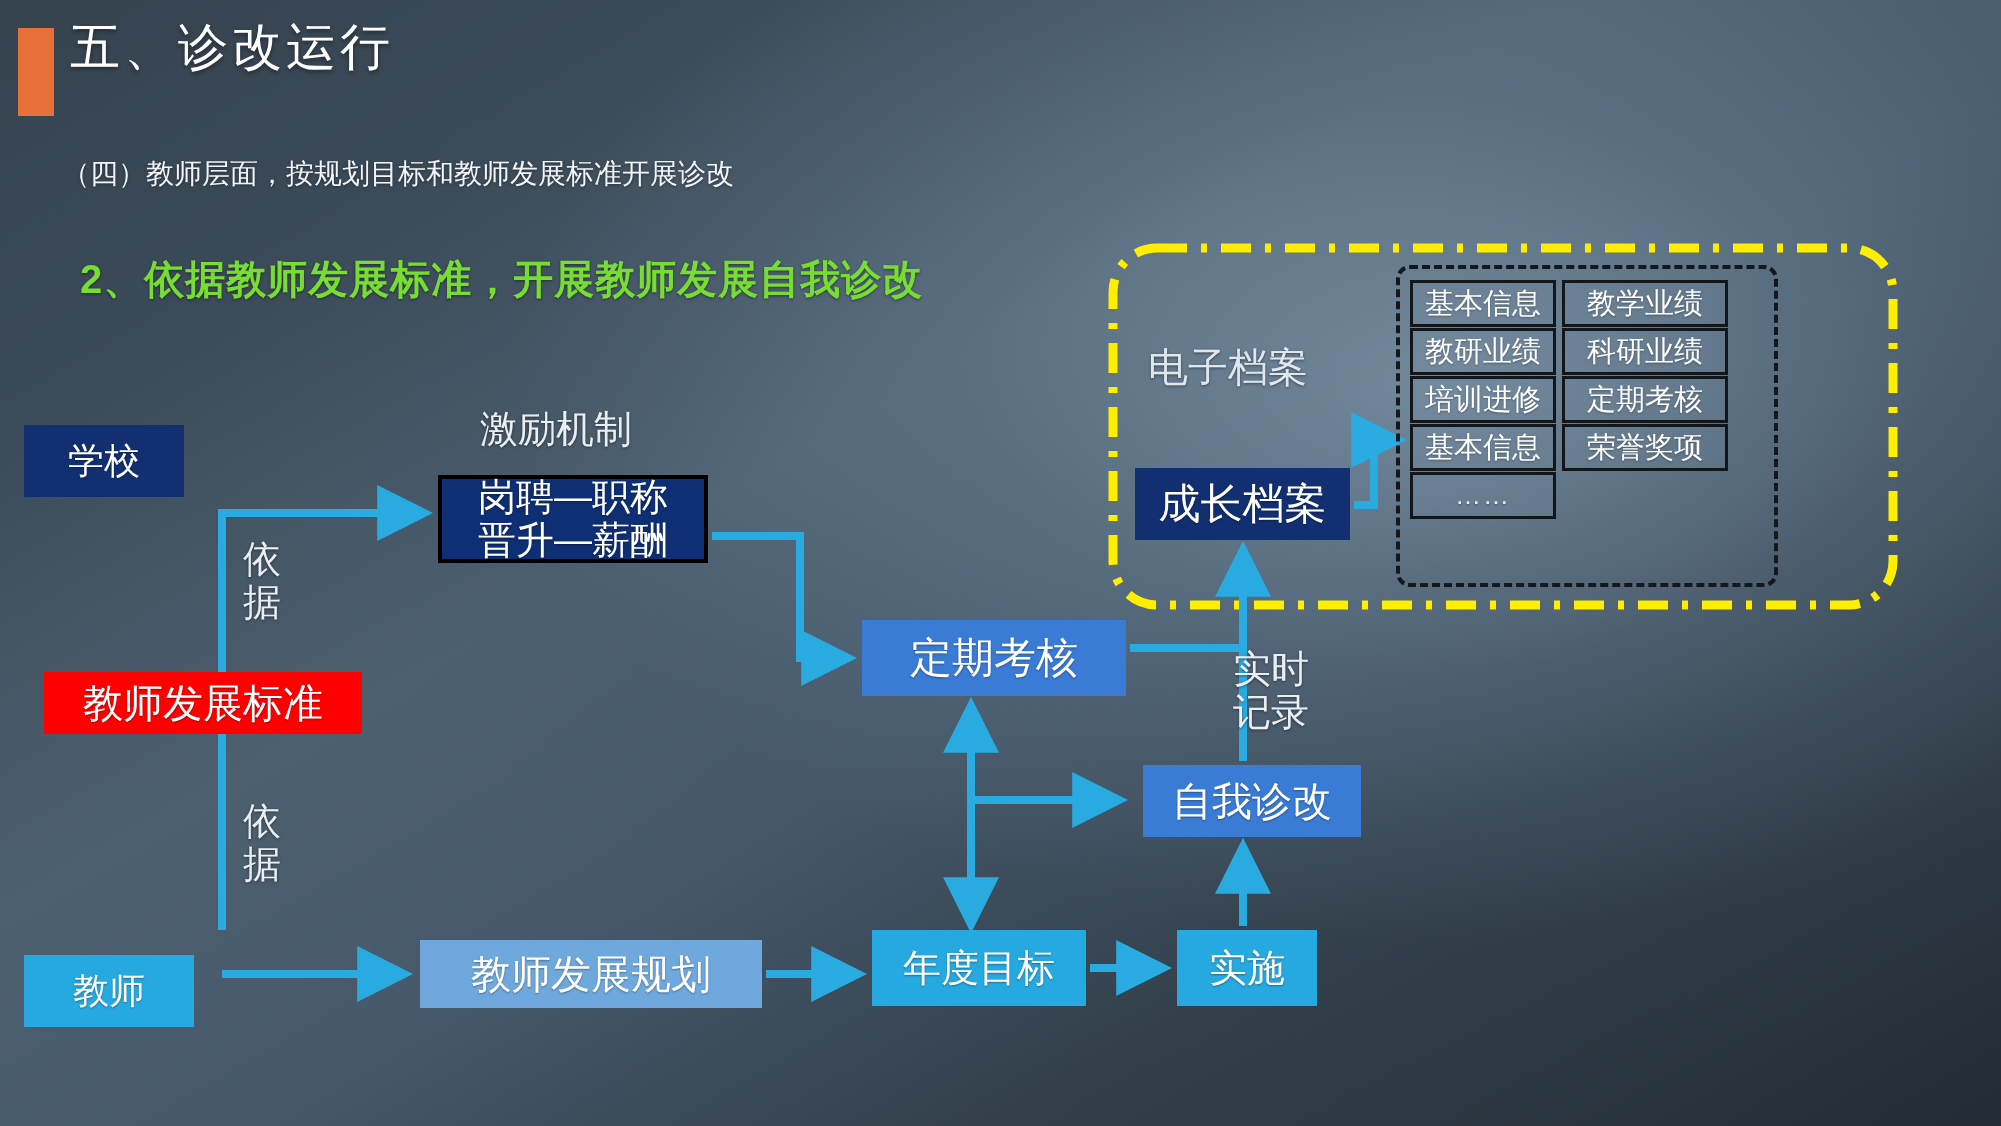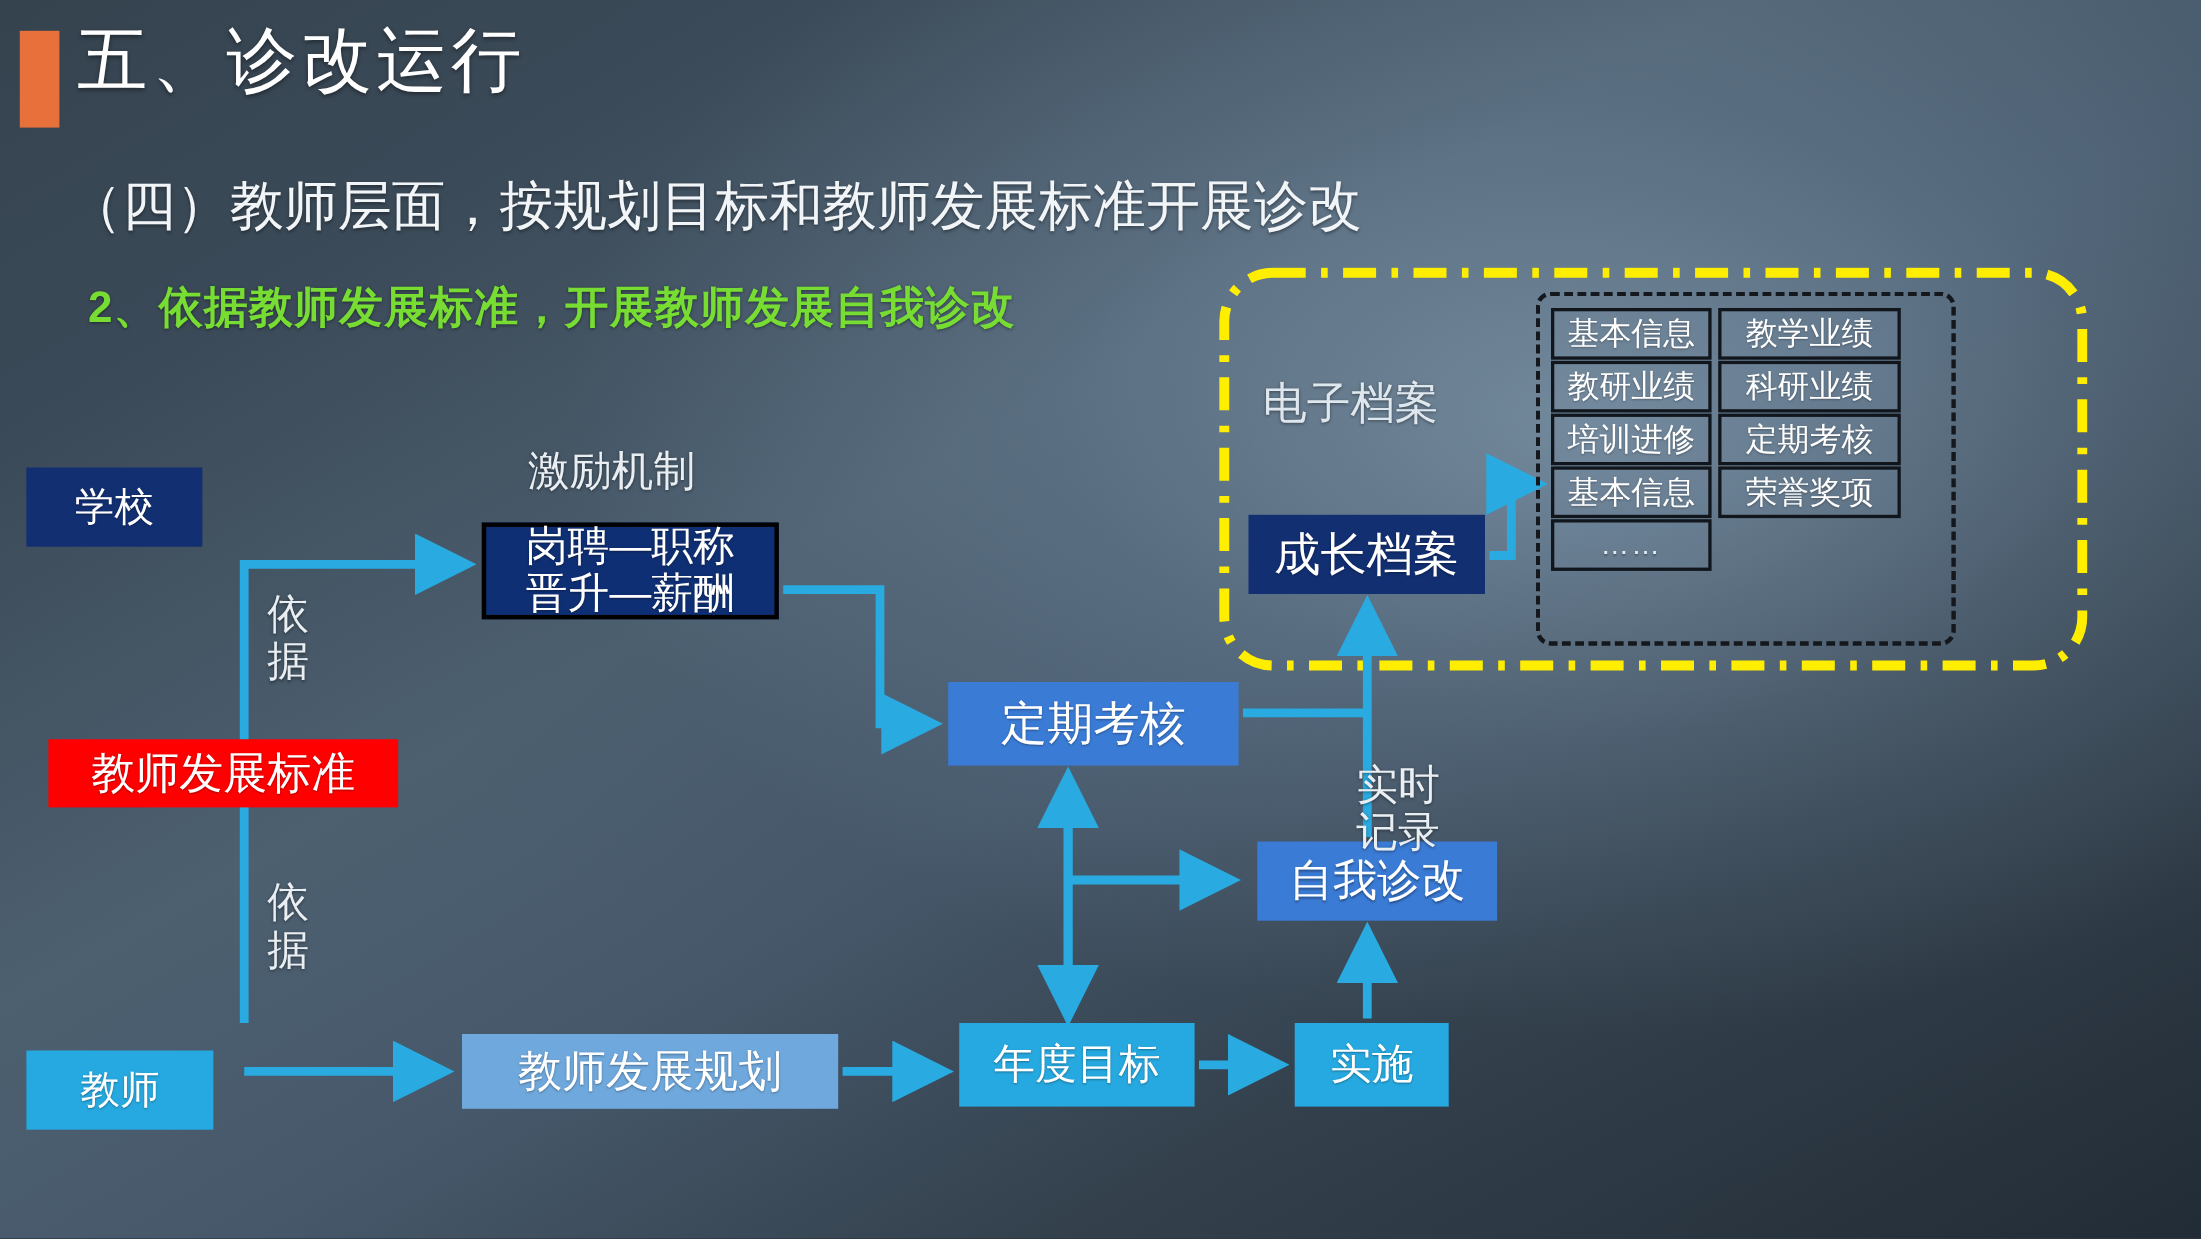--- a/index.html
+++ b/index.html
@@ -14,27 +14,27 @@
       radial-gradient(ellipse 1500px 900px at 72% 34%, rgba(150,175,195,0.55) 0%, rgba(120,145,168,0.30) 32%, rgba(60,78,95,0.05) 62%, rgba(0,0,0,0) 78%),
       linear-gradient(150deg,#35434f 0%,#3b4a58 18%,#4d6070 40%,#46586a 55%,#33404c 74%,#222c36 100%);
     overflow:hidden;
   }
   
   .title-bar{
     position:absolute;left:18px;top:28px;width:36px;height:88px;background:#e8703a;
   }
   .title{
     position:absolute;left:70px;top:22px;
-    font-size:64px;line-height:1;color:#ffffff;letter-spacing:4px;
+    font-size:50px;line-height:1;color:#ffffff;letter-spacing:4px;
     text-shadow:0 2px 4px rgba(0,0,0,.45);
     white-space:nowrap;
   }
   .subtitle{
     position:absolute;left:62px;top:155px;
-    font-size:49px;color:#f2f5f8;white-space:nowrap;
+    font-size:28px;color:#f2f5f8;white-space:nowrap;
     text-shadow:0 1px 3px rgba(0,0,0,.4);
   }
   .green-line{
     position:absolute;left:80px;top:252px;
     font-size:40px;font-weight:bold;color:#77dd33;white-space:nowrap;
     letter-spacing:1px;
     text-shadow:0 1px 3px rgba(0,0,0,.45);
     text-align:center;
   }
   
@@ -62,21 +62,21 @@
   #n-selfdiag    {left:1143px;top:765px; width:218px;height:72px; font-size:40px;}
   #n-growth      {left:1135px;top:468px; width:215px;height:72px; font-size:42px;}
   
   .flabel{
     position:absolute;color:#e9eef3;white-space:pre-line;text-align:center;
     text-shadow:0 1px 3px rgba(0,0,0,.45);line-height:1.12;
   }
   #l-incentive   {left:480px; top:408px; font-size:38px;}
   #l-basis1      {left:243px; top:538px; font-size:38px;}
   #l-basis2      {left:243px; top:800px; font-size:38px;}
-  #l-realtime    {left:1233px;top:648px; font-size:38px;margin-top:45px;}
+  #l-realtime    {left:1233px;top:648px; font-size:38px;}
   #l-earchive    {left:1148px;top:345px; font-size:40px;color:#dfe7ee;}
   
   #yellow-region{
     position:absolute;left:1108px;top:243px;width:790px;height:367px;
     border-radius:46px;pointer-events:none;
   }
   
   #archive-outer{
     position:absolute;left:1396px;top:265px;width:382px;height:322px;
     border:4px dashed #14181d;border-radius:14px;box-sizing:border-box;

